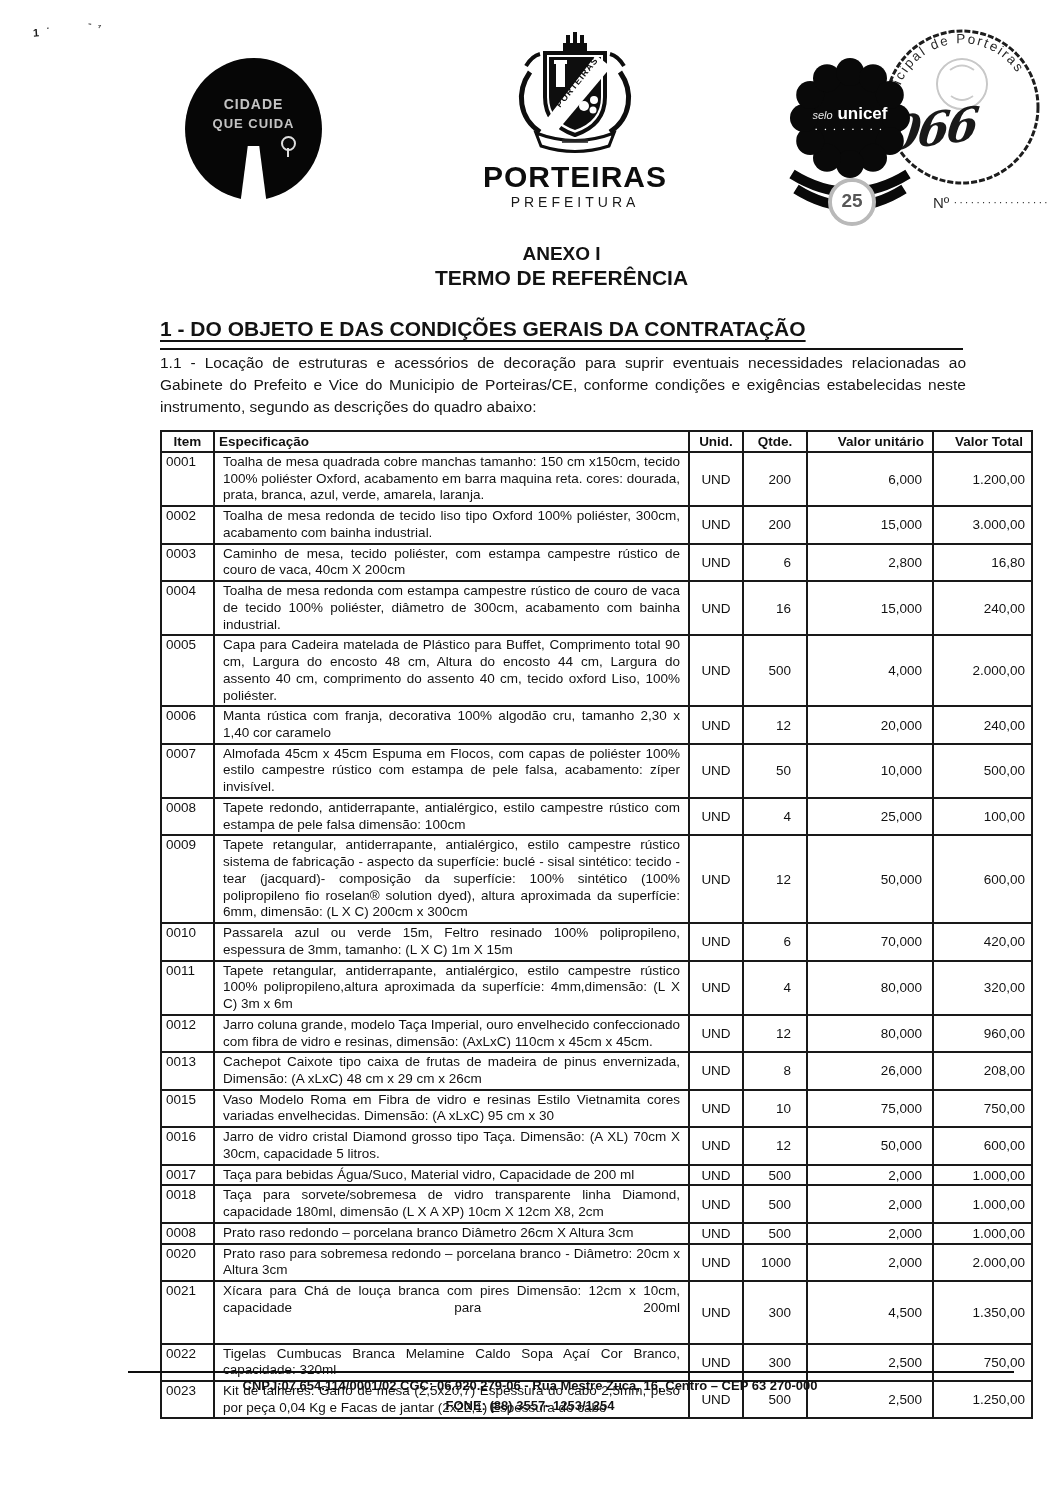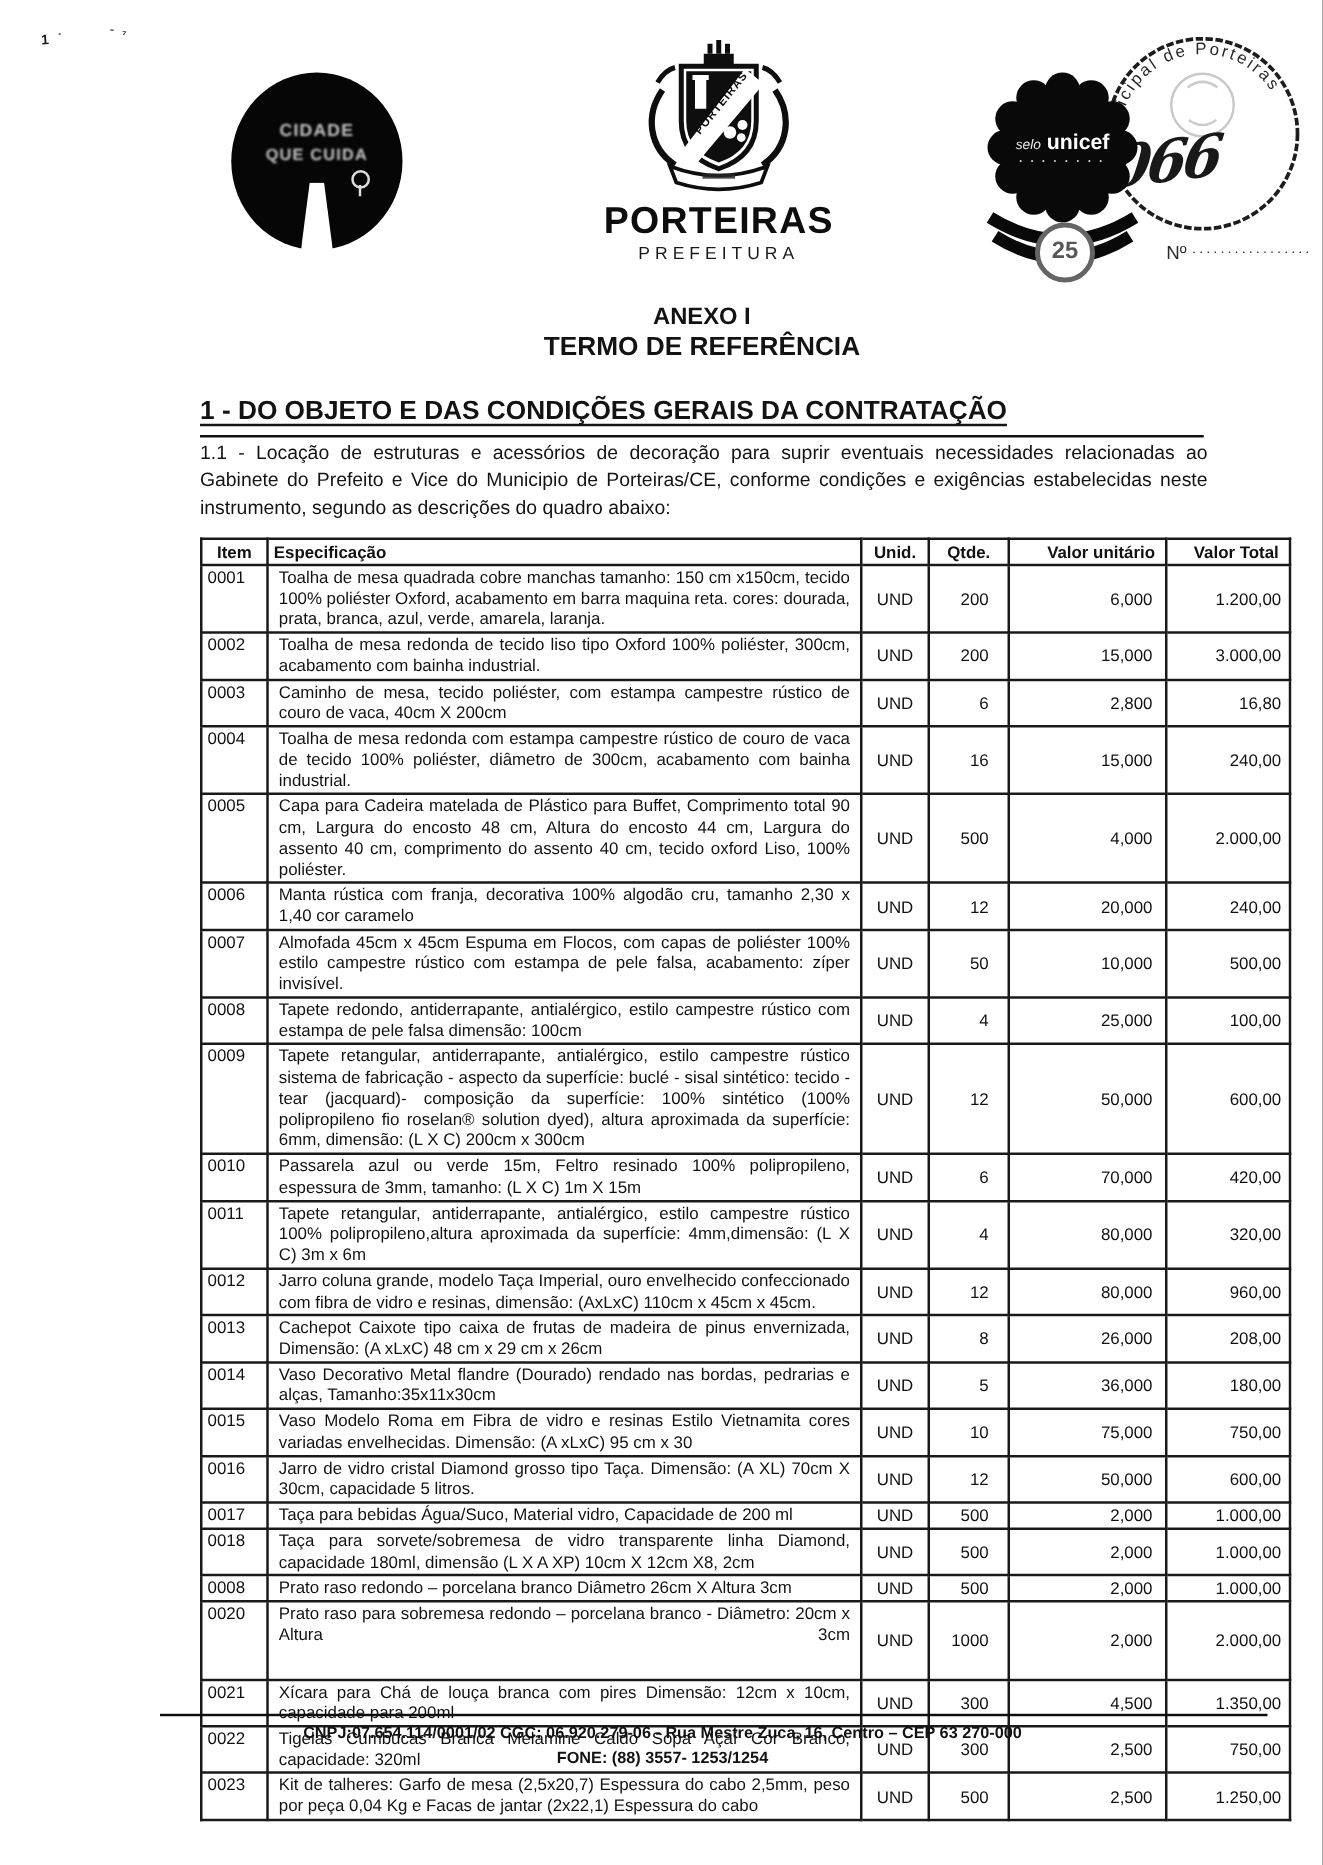--- a/index.html
+++ b/index.html
@@ -40,21 +40,21 @@
     transform:rotate(-7deg) skewX(-14deg); letter-spacing:-3px; }
   .stamp .noline{ position:absolute; left:58px; top:128px; font-size:15px; color:#2c2c2c;margin-top:44px; }
   .stamp .noline .dots{ font-size:11px; letter-spacing:2px; vertical-align:2px; }
   .seal{ position:absolute; left:786px; top:46px; width:132px; height:190px; z-index:2; }
   .seal .txt-brand{ position:absolute; left:0; top:58px; width:128px; text-align:center;
     color:#fff; font-size:17px; font-weight:bold; }
   .seal .txt-brand .pre{ font-style:italic; font-weight:normal; font-size:11px; opacity:.9; }
   .seal .txt-marks{ position:absolute; left:0; top:80px; width:128px; text-align:center;
     color:#fff; font-size:5px; letter-spacing:3px; }
   .seal .b25{ position:absolute; left:42px; top:132px; width:40px; height:40px; background:#fff;
-    border:4px solid #15803d; border-radius:50%; text-align:center; line-height:38px;
+    border:4px solid #fca5a5; border-radius:50%; text-align:center; line-height:38px;
     font-size:19px; font-weight:bold; color:#c2410c; }
   
   .t-annex{ position:absolute; left:160px; top:243px; width:803px; text-align:center;
     font-size:19px; font-weight:bold; }
   .t-term{ position:absolute; left:160px; top:266px; width:803px; text-align:center;
     font-size:21px; font-weight:bold; }
   .sec-head{ position:absolute; left:160px; top:317px; width:803px; font-size:21px;
     font-weight:bold; text-decoration:underline; text-underline-offset:4px; }
   .rule1{ position:absolute; left:160px; top:348px; width:803px; border-top:2px solid #151515; }
   .para{ position:absolute; left:160px; top:352px; width:806px; font-size:15.5px;
@@ -300,28 +300,20 @@
 
     <tr>
       <td class="c-item">0013</td>
       <td class="c-spec">Cachepot Caixote tipo caixa de frutas de madeira de pinus envernizada, Dimensão: (A xLxC) 48 cm x 29 cm x 26cm</td>
       <td class="c-unid">UND</td>
       <td class="c-qtde">8</td>
       <td class="c-vu">26,000</td>
       <td class="c-vt">208,00</td>
     </tr>
 
-    <tr>
-      <td class="c-item">0014</td>
-      <td class="c-spec">Vaso Decorativo Metal flandre (Dourado) rendado nas bordas, pedrarias e alças, Tamanho:35x11x30cm</td>
-      <td class="c-unid">UND</td>
-      <td class="c-qtde">5</td>
-      <td class="c-vu">36,000</td>
-      <td class="c-vt">180,00</td>
-    </tr>
 
     <tr>
       <td class="c-item">0015</td>
       <td class="c-spec">Vaso Modelo Roma em Fibra de vidro e resinas Estilo Vietnamita cores variadas envelhecidas. Dimensão: (A xLxC) 95 cm x 30</td>
       <td class="c-unid">UND</td>
       <td class="c-qtde">10</td>
       <td class="c-vu">75,000</td>
       <td class="c-vt">750,00</td>
     </tr>
 

